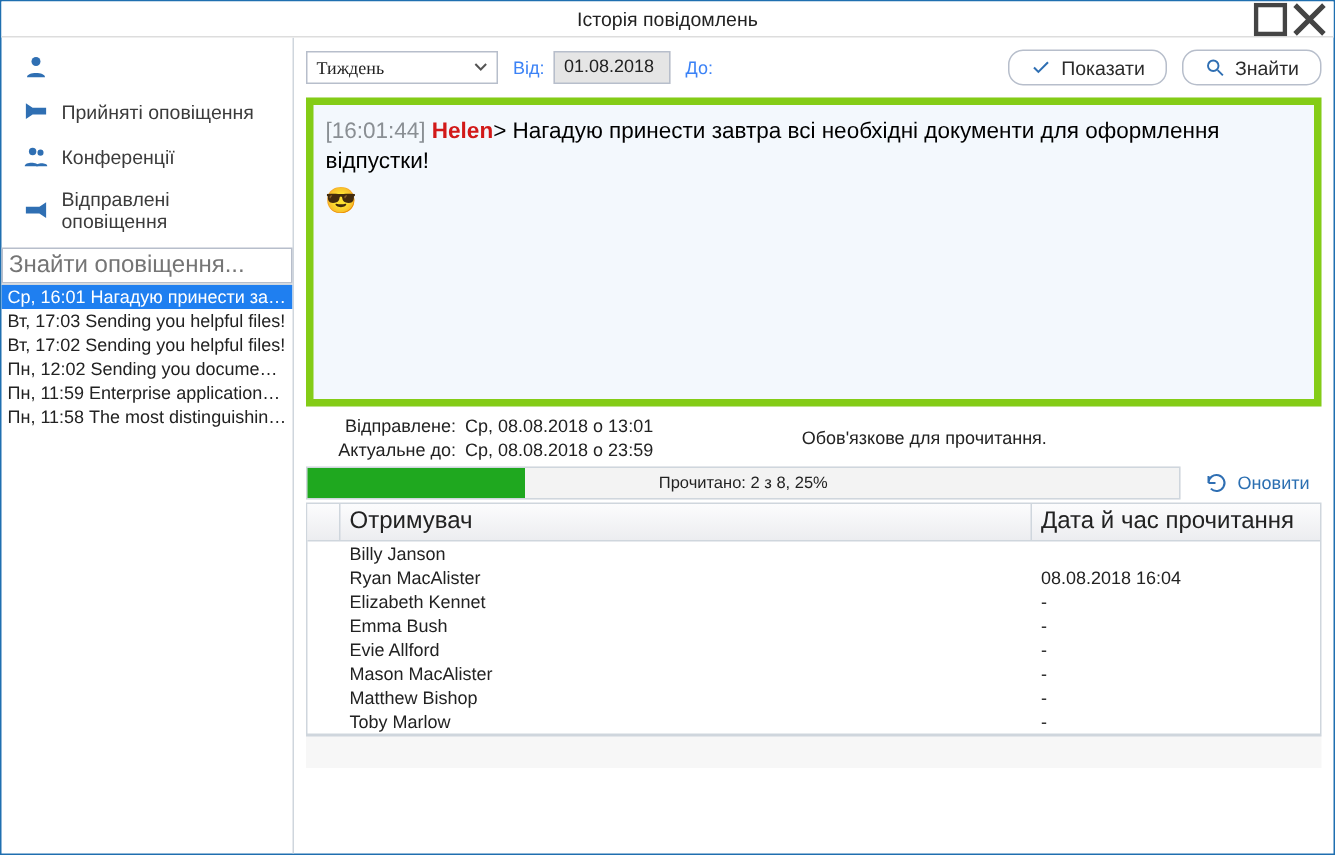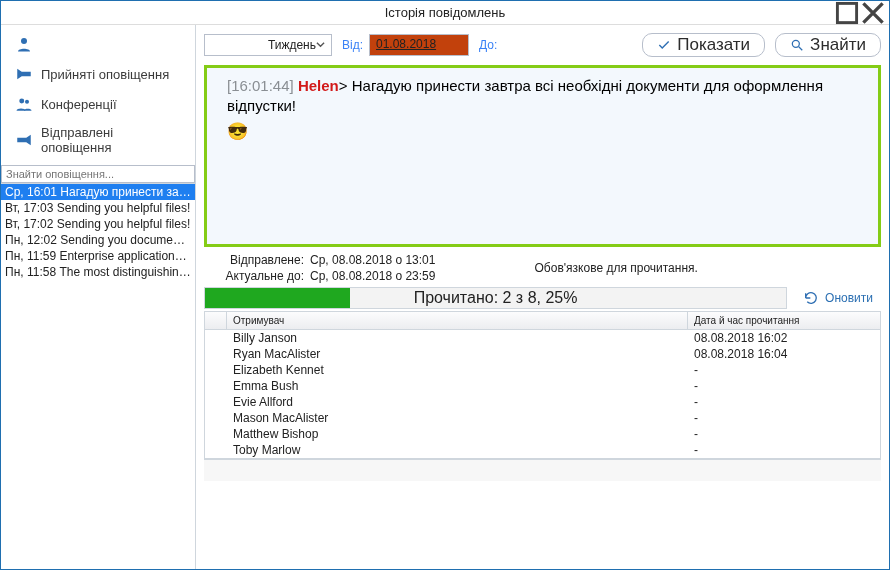--- a/index.html
+++ b/index.html
@@ -8,58 +8,58 @@
   .titlebar { height:24px; line-height:24px; text-align:center; font-size:13px; position:relative; border-bottom:1px solid #ddd; background:#fff;}
   .titlebar .btns { position:absolute; right:4px; top:0; height:24px; display:flex; gap:2px; align-items:center;}
   .titlebar .btn { width:24px; height:18px; display:flex; align-items:center; justify-content:center; font-size:11px; cursor:default; }
   .body { flex:1; display:flex; min-height:0;}
   .sidebar { width:195px; border-right:1px solid #cfd6dd; display:flex; flex-direction:column;}
   .sidecats { padding:4px 0;}
   .cat { display:flex; align-items:center; gap:8px; padding:6px 14px; color:#3b3b3b; font-size:13px;}
   .cat svg { width:18px; height:18px; flex:0 0 18px; }
   .cat .lbl { flex:1;}
   .searchrow { border:1px solid #b7becb; margin:0; }
-  .searchrow input { border:none; width:100%; padding:2px 4px; font-size:11px; outline:none; background:#fff;}
+  .searchrow input { border:none; width:100%; padding:2px 4px; font-size:16px; outline:none; background:#fff;}
   .msglist { flex:1; overflow:auto; border-top:1px solid #cfd6dd;}
   .msgitem { padding:1px 4px; font-size:12px; white-space:nowrap; overflow:hidden; text-overflow:ellipsis; cursor:default;}
   .msgitem.sel { background:#1f7ff0; color:#fff;}
   .bottomselect { border-top:1px solid #cfd6dd; display:flex;}
   .bottomselect .sel { flex:1; border:1px solid #b7becb; margin:1px; padding:2px 6px; display:flex; justify-content:space-between; align-items:center; background:#fff;}
   .sel .caret svg { width:9px; height:9px;}
   .main { flex:1; display:flex; flex-direction:column; padding:6px 8px 2px 8px; min-width:0;}
   .filterbar { display:flex; align-items:center; gap:10px; padding:2px 0 8px 0; flex-wrap:nowrap;}
-  .combo { border:1px solid #b7becb; background:#fff; padding:2px 6px; display:flex; align-items:center; justify-content:flex-end; min-width:128px; height:22px;}
+  .combo { border:1px solid #b7becb; background:#fff; padding:2px 6px; display:flex; align-items:center; justify-content:space-between; min-width:128px; height:22px;font-family:Liberation Serif, serif;}
   .combo .caret svg{width:9px;height:9px;}
   .fld { display:flex; align-items:center; gap:6px;}
   .fld .lbl { color:#3b82f6;}
-  .datein { border:1px solid #b7becb; padding:2px 6px; width:100px; height:22px; background:#c2410c;text-decoration:underline;}
-  .pillbtn { border:1px solid #b7becb; background:#fff; border-radius:10px; padding:2px 14px; height:24px; display:flex; align-items:center; gap:6px; font-size:17px; color:#2c2c2c;}
+  .datein { border:1px solid #b7becb; padding:2px 6px; width:78px; height:22px; background:#e5e5e5;}
+  .pillbtn { border:1px solid #b7becb; background:#fff; border-radius:10px; padding:2px 14px; height:24px; display:flex; align-items:center; gap:6px; font-size:13px; color:#2c2c2c;}
   .pillbtn svg{width:14px;height:14px;}
   .flexpush{flex:1;}
   .content { flex:1; display:flex; flex-direction:column; min-height:0;}
-  .msgview { background:#f3f8fd; border:3px solid #84cc16; padding:8px 20px; height:182px; font-size:15px; line-height:1.35;}
+  .msgview { background:#f3f8fd; border:5px solid #84cc16; padding:8px 8px; height:206px; font-size:15px; line-height:1.35;}
   .msgview .ts { color:#8a8f94;}
   .msgview .sender { color:#d21919; font-weight:bold;}
   .msgview .arrow{color:#000;}
   .msgview .text { color:#000;}
   .emoji { font-size:17px; margin-top:4px;}
   .meta { display:flex; padding:6px 4px 4px 4px; font-size:12px;}
   .meta .col1 { display:flex; flex-direction:column; gap:2px;}
   .meta .r { display:flex; gap:6px;}
   .meta .r .k { width:96px; text-align:right;}
   .meta .center { flex:1; text-align:center; align-self:center;}
   .progress-row { display:flex; align-items:center; gap:8px;}
   .progress-outer { flex:1; height:22px; border:1px solid #cfd6dd; background:#f3f3f3; position:relative;}
   .progress-fill { position:absolute; left:0; top:0; bottom:0; background:#1fa81f; }
-  .progress-label { position:absolute; left:0; right:0; top:0; bottom:0; display:flex; align-items:center; justify-content:center; font-size:16px; color:#222;}
+  .progress-label { position:absolute; left:0; right:0; top:0; bottom:0; display:flex; align-items:center; justify-content:center; font-size:11px; color:#222;}
   .refreshbtn { display:flex; align-items:center; gap:6px; padding:2px 8px; color:#2b6fb2;}
   .refreshbtn svg { width:16px; height:16px;}
   .table { border:1px solid #cfd6dd; margin-top:2px; display:flex; flex-direction:column; min-height:0;}
   .thead { display:flex; background:linear-gradient(#fcfcfd,#ecedf0); border-bottom:1px solid #cfd6dd;}
-  .th { padding:3px 6px; border-right:1px solid #cfd6dd; font-size:10px;}
+  .th { padding:3px 6px; border-right:1px solid #cfd6dd; font-size:16px;}
   .th.status{width:22px;}
   .th.rcpt{flex:1;}
   .th.time{width:192px; border-right:none;}
   .tbody { flex:1; overflow:auto;}
   .tr { display:flex; border-bottom:0px solid #eee;}
   .td { padding:1px 6px; font-size:12px;}
   .td.status{width:22px;}
   .td.rcpt{flex:1;}
   .td.time{width:192px;}
   .bottombar { height:22px; border-top:1px solid #cfd6dd; background:#f7f7f7;}
@@ -204,21 +204,20 @@
         <div class="table">
           <div class="thead">
             <div class="th status"></div>
             <div class="th rcpt">Отримувач</div>
             <div class="th time">Дата й час прочитання</div>
           </div>
           <div class="tbody" id="tbody">
               <div class="tr">
                 <div class="td status"></div>
                 <div class="td rcpt">Billy Janson</div>
-                <div class="td time">08.08.2018 16:02</div>
               </div>
               <div class="tr">
                 <div class="td status"></div>
                 <div class="td rcpt">Ryan MacAlister</div>
                 <div class="td time">08.08.2018 16:04</div>
               </div>
               <div class="tr">
                 <div class="td status"></div>
                 <div class="td rcpt">Elizabeth Kennet</div>
                 <div class="td time">-</div>

